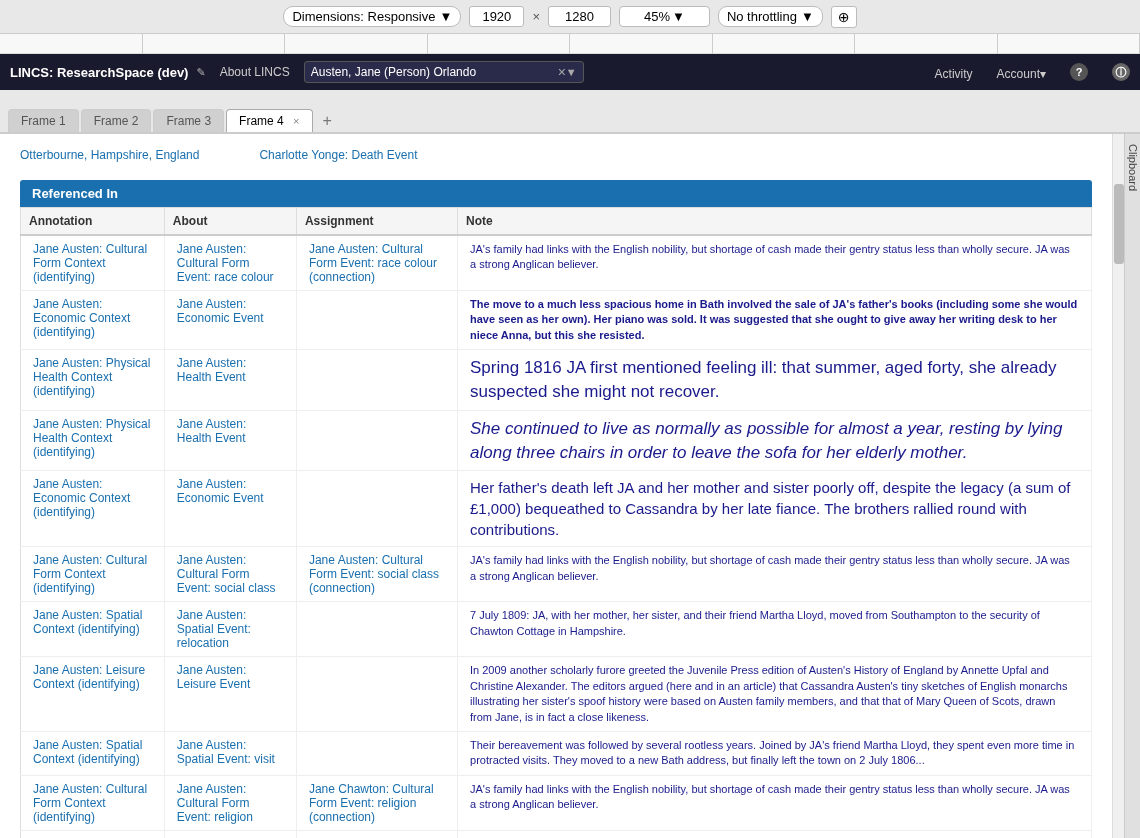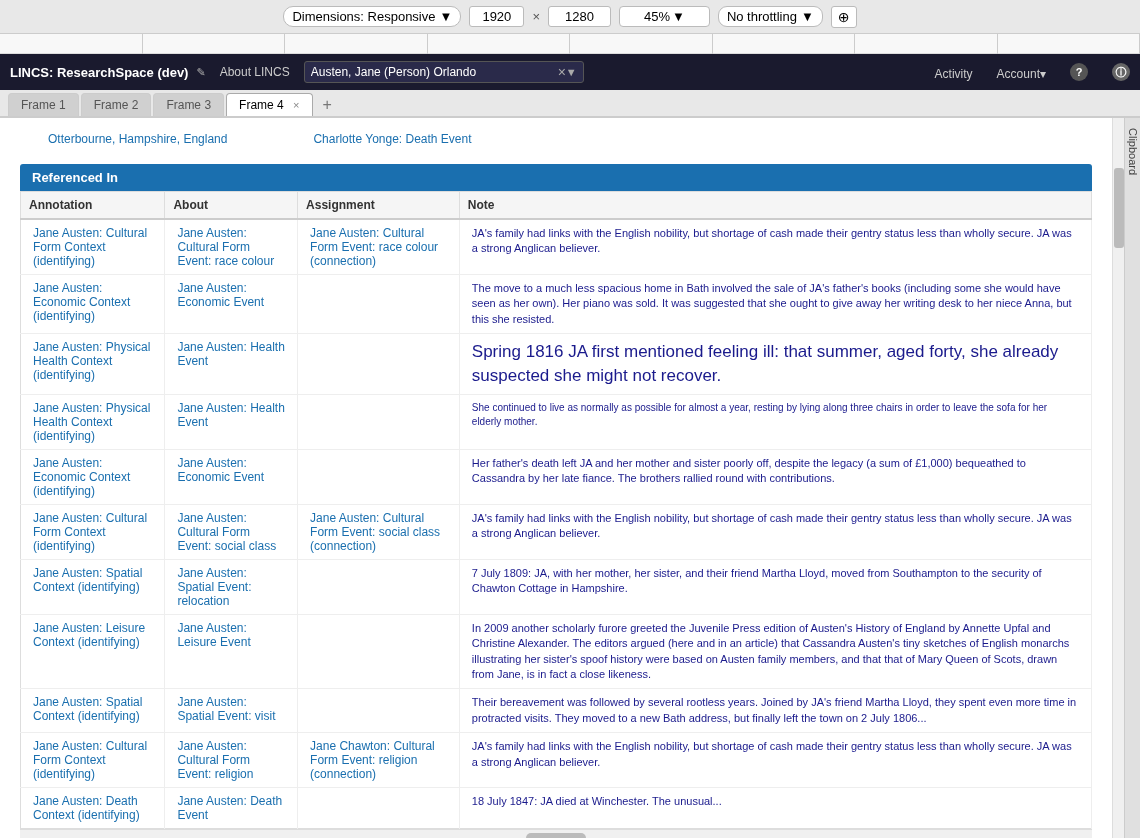--- a/index.html
+++ b/index.html
@@ -130,21 +130,21 @@
       display: flex; align-items: center; justify-content: center;
       color: white; font-size: 11px; font-weight: bold; cursor: pointer;
     }
 
     
     .tabs-bar {
       background: #e8e8e8;
       display: flex;
       align-items: flex-end;
       padding: 0 8px;
-      height: 28px;
+      height: 44px;
       border-bottom: 2px solid #ccc;
     }
     .tab {
       padding: 4px 12px;
       font-size: 12px;
       cursor: pointer;
       border: 1px solid #ccc;
       border-bottom: none;
       border-radius: 4px 4px 0 0;
       background: #d0d0d0;
@@ -346,21 +346,21 @@
     <span class="close-tab">×</span>
   </div>
   <span class="tabs-add">+</span>
   <div class="tabs-right"></div>
 </div>
 
 <div class="main-content">
   <div class="content-area">
     <div class="content-inner">
 
-      <div style="padding: 6px 0; display:flex; gap: 86px; margin-left: 28px;">
+      <div style="padding: 6px 0; display:flex; gap: 60px;">
         <a class="location-link">Otterbourne, Hampshire, England</a>
         <a class="location-link">Charlotte Yonge: Death Event</a>
       </div>
 
       <div class="section-header">Referenced In</div>
 
       <table class="data-table">
         <thead>
           <tr>
             <th>Annotation</th>
@@ -373,39 +373,39 @@
         <tr>
               <td><a class="table-link">Jane Austen: Cultural Form Context (identifying)</a></td>
               <td><a class="table-link">Jane Austen: Cultural Form Event: race colour</a></td>
               <td><a class="table-link">Jane Austen: Cultural Form Event: race colour (connection)</a></td>
               <td style="color: rgb(26, 26, 140); font-size: 11px; line-height: 1.4;">JA's family had links with the English nobility, but shortage of cash made their gentry status less than wholly secure. JA was a strong Anglican believer.</td>
             </tr>
             <tr>
               <td><a class="table-link">Jane Austen: Economic Context (identifying)</a></td>
               <td><a class="table-link">Jane Austen: Economic Event</a></td>
               <td></td>
-              <td style="color: rgb(26, 26, 140); font-size: 11px; line-height: 1.4;">The move to a much less spacious home in Bath involved the sale of JA's father's books (including some she would have seen as her own). Her piano was sold. It was suggested that she ought to give away her writing desk to her niece Anna, but this she resisted.</td>
+              <td style="color: rgb(26, 26, 140); font-size: 11px; line-height: 1.4; font-weight: bold;">The move to a much less spacious home in Bath involved the sale of JA's father's books (including some she would have seen as her own). Her piano was sold. It was suggested that she ought to give away her writing desk to her niece Anna, but this she resisted.</td>
             </tr>
             <tr>
               <td><a class="table-link">Jane Austen: Physical Health Context (identifying)</a></td>
               <td><a class="table-link">Jane Austen: Health Event</a></td>
               <td></td>
               <td style="color: rgb(26, 26, 140); font-size: 17px; line-height: 1.4;">Spring 1816 JA first mentioned feeling ill: that summer, aged forty, she already suspected she might not recover.</td>
             </tr>
             <tr>
               <td><a class="table-link">Jane Austen: Physical Health Context (identifying)</a></td>
               <td><a class="table-link">Jane Austen: Health Event</a></td>
               <td></td>
-              <td style="color: rgb(26, 26, 140); font-size: 10px; line-height: 1.4;">She continued to live as normally as possible for almost a year, resting by lying along three chairs in order to leave the sofa for her elderly mother.</td>
+              <td style="color: rgb(26, 26, 140); font-size: 17px; line-height: 1.4; font-style: italic;">She continued to live as normally as possible for almost a year, resting by lying along three chairs in order to leave the sofa for her elderly mother.</td>
             </tr>
             <tr>
               <td><a class="table-link">Jane Austen: Economic Context (identifying)</a></td>
               <td><a class="table-link">Jane Austen: Economic Event</a></td>
               <td></td>
-              <td style="color: rgb(26, 26, 140); font-size: 11px; line-height: 1.4;">Her father's death left JA and her mother and sister poorly off, despite the legacy (a sum of £1,000) bequeathed to Cassandra by her late fiance. The brothers rallied round with contributions.</td>
+              <td style="color: rgb(26, 26, 140); font-size: 15px; line-height: 1.4;">Her father's death left JA and her mother and sister poorly off, despite the legacy (a sum of £1,000) bequeathed to Cassandra by her late fiance. The brothers rallied round with contributions.</td>
             </tr>
             <tr>
               <td><a class="table-link">Jane Austen: Cultural Form Context (identifying)</a></td>
               <td><a class="table-link">Jane Austen: Cultural Form Event: social class</a></td>
               <td><a class="table-link">Jane Austen: Cultural Form Event: social class (connection)</a></td>
               <td style="color: rgb(26, 26, 140); font-size: 11px; line-height: 1.4;">JA's family had links with the English nobility, but shortage of cash made their gentry status less than wholly secure. JA was a strong Anglican believer.</td>
             </tr>
             <tr>
               <td><a class="table-link">Jane Austen: Spatial Context (identifying)</a></td>
               <td><a class="table-link">Jane Austen: Spatial Event: relocation</a></td>

